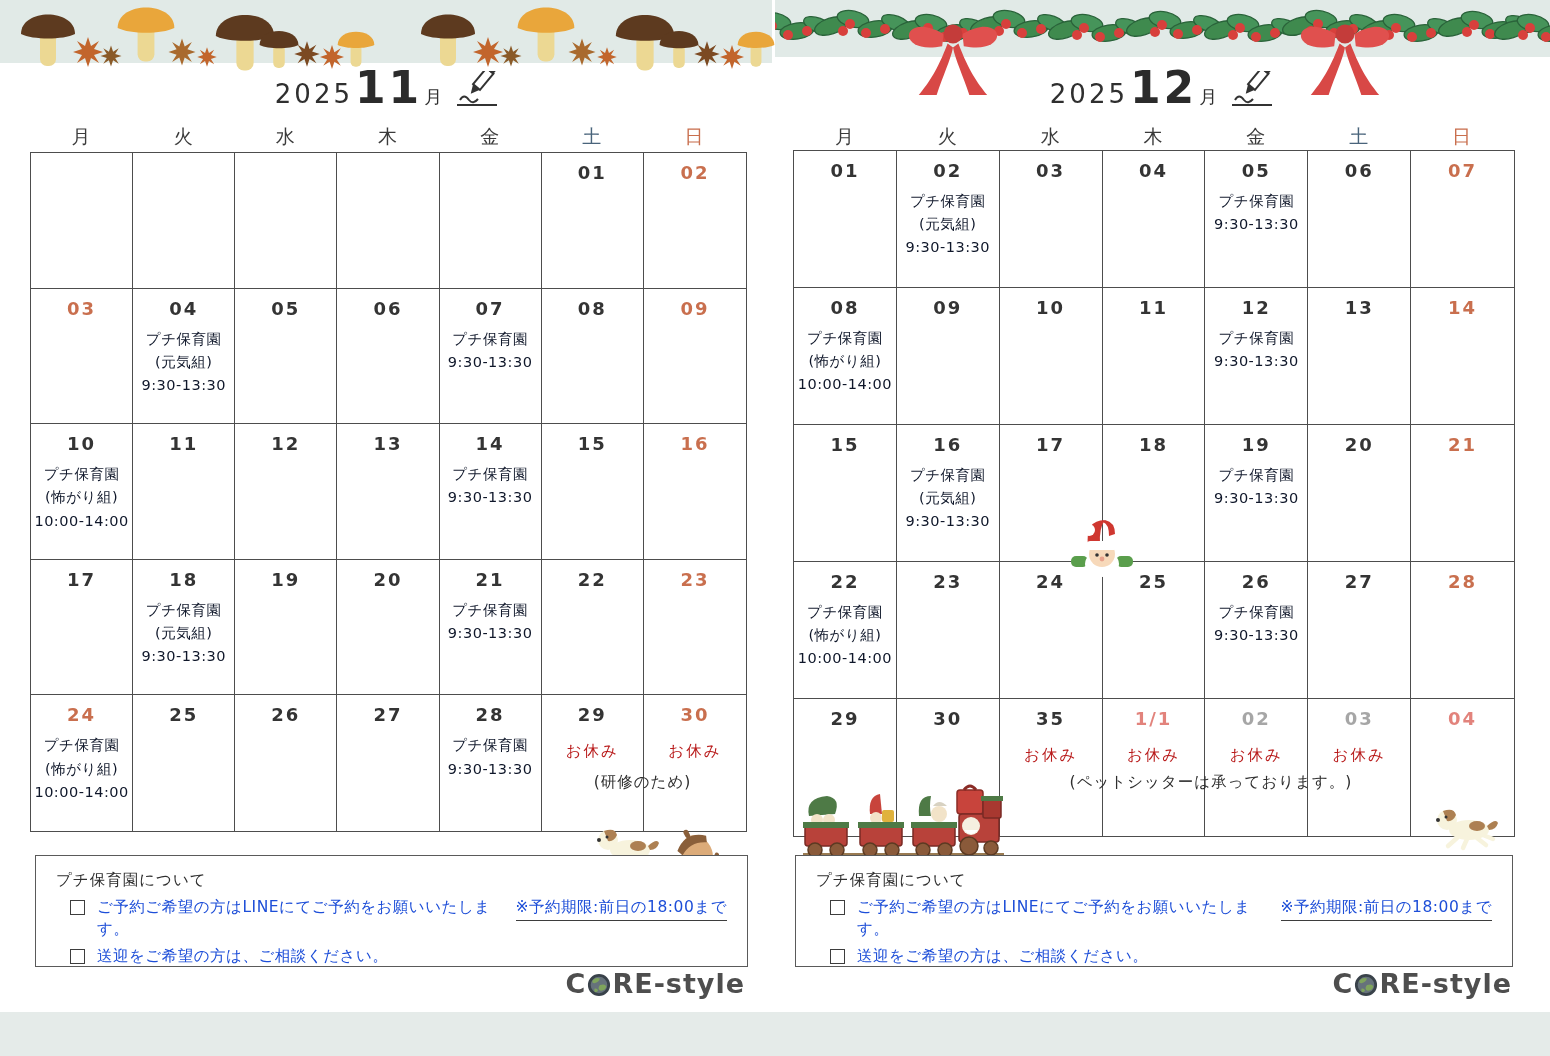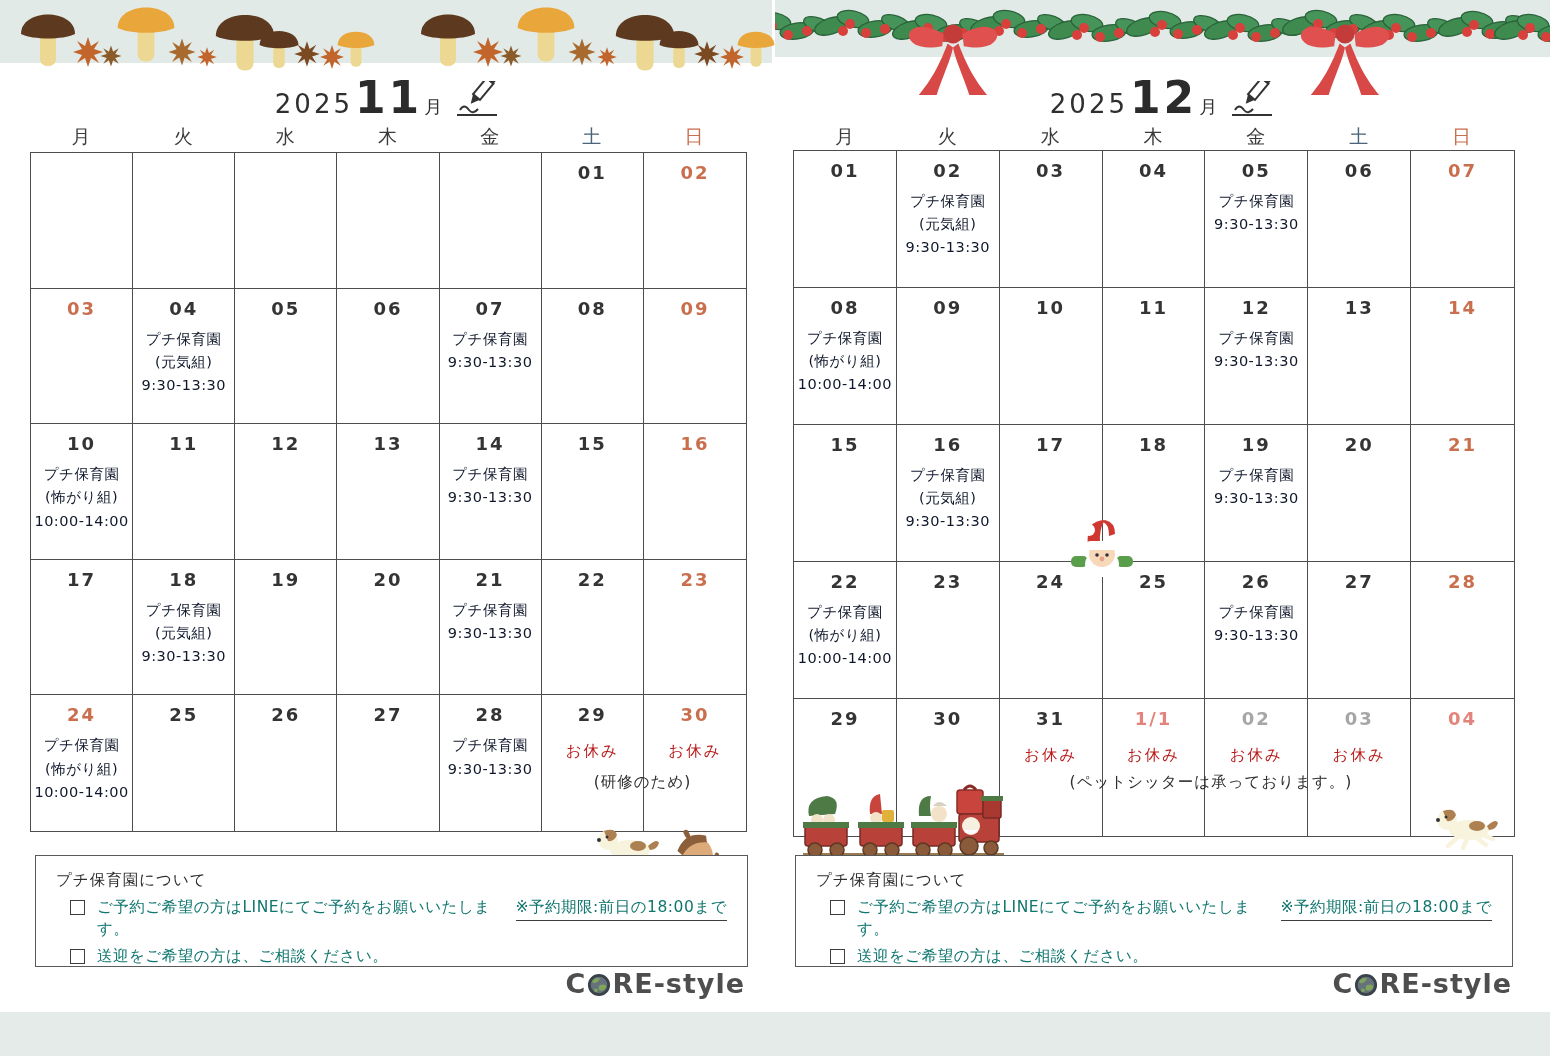--- a/index.html
+++ b/index.html
@@ -9,21 +9,21 @@
   #page-nov{left:0;} #page-dec{left:775px;}
 
   
   .band{position:absolute;left:0;top:0;width:775px;}
   .band-bg{position:absolute;left:0;top:0;width:775px;background:#e1eae7;}
   #page-nov .band-bg{height:63px;width:772px;}
   #page-dec .band-bg{height:57px;}
   .band svg{position:absolute;left:0;top:0;}
 
   
-  .title-row{position:absolute;left:0;top:72px;width:775px;height:52px;
+  .title-row{position:absolute;left:0;top:62px;width:775px;height:52px;
              display:flex;align-items:baseline;justify-content:center;gap:2px;}
   .t-year{font-size:26px;font-weight:500;letter-spacing:3px;color:#2f2f2f;}
   .t-month{font-size:44px;font-weight:700;letter-spacing:3px;color:#2b2b2b;}
   .t-suffix{font-size:18px;color:#2f2f2f;}
   .pencil{position:relative;top:4px;margin-left:10px;}
 
   
   .weekday-row{position:absolute;top:122px;height:28px;display:grid;
                grid-template-columns:repeat(7,1fr);}
   #page-nov .weekday-row{left:30px;width:715px;}
@@ -49,21 +49,21 @@
   .span-note{position:absolute;font-size:15.5px;color:#2e2e2e;text-align:center;letter-spacing:1px;}
   #page-nov .span-note{left:540px;top:772px;width:205px;}
   #page-dec .span-note{left:224px;top:772px;width:424px;}
 
   
   .notes-box{position:absolute;top:855px;height:112px;border:1.6px solid #5a5a5a;
              background:#fff;box-sizing:border-box;padding:14px 20px;}
   #page-nov .notes-box{left:35px;width:713px;}
   #page-dec .notes-box{left:20px;width:718px;}
   .notes-title{font-size:15.5px;color:#2e2e2e;letter-spacing:1px;}
-  .note-line{display:flex;align-items:flex-start;font-size:15.5px;color:#0f766e;
+  .note-line{display:flex;align-items:flex-start;font-size:15.5px;color:#1d4ed8;
              letter-spacing:0.5px;margin:6px 0 0 14px;line-height:1.4;}
   .checkbox{flex:0 0 auto;width:13px;height:13px;border:1.7px solid #3d3d3d;margin:3px 12px 0 0;}
   .note-em{border-bottom:1.6px solid #3d3d3d;padding-bottom:1px;white-space:nowrap;}
 
   
   .logo{position:absolute;top:968px;display:flex;align-items:center;
         font-size:27px;font-weight:700;color:#4e4e4e;letter-spacing:1px;}
   #page-nov .logo{right:30px;} #page-dec .logo{right:38px;}
   .logo svg{margin:2px 1px 0 1px;}
 
@@ -534,21 +534,21 @@
         <div class="cell">
           <div class="date sun">28</div>
         </div>
         <div class="cell">
           <div class="date">29</div>
         </div>
         <div class="cell">
           <div class="date">30</div>
         </div>
         <div class="cell">
-          <div class="date">31</div>
+          <div class="date">35</div>
           <div class="closed">お休み</div>
         </div>
         <div class="cell">
           <div class="date salmon">1/1</div>
           <div class="closed">お休み</div>
         </div>
         <div class="cell">
           <div class="date gray">02</div>
           <div class="closed">お休み</div>
         </div>

